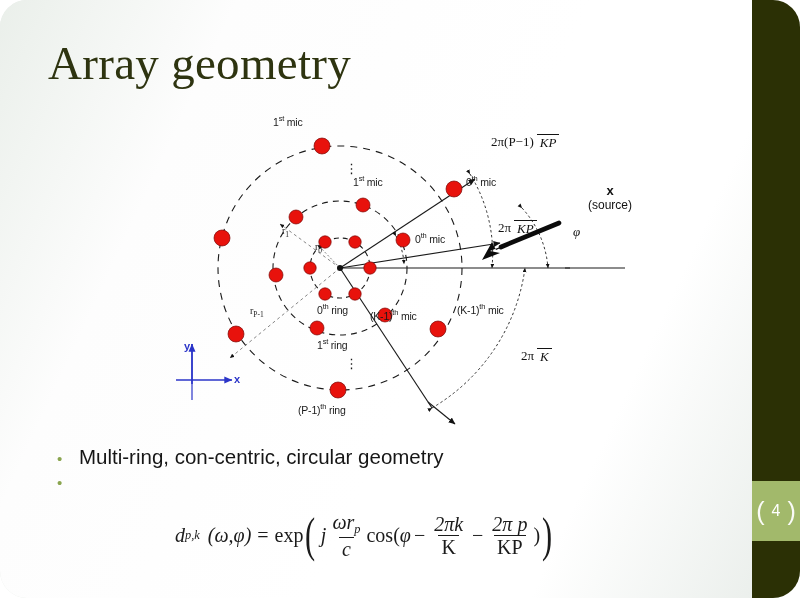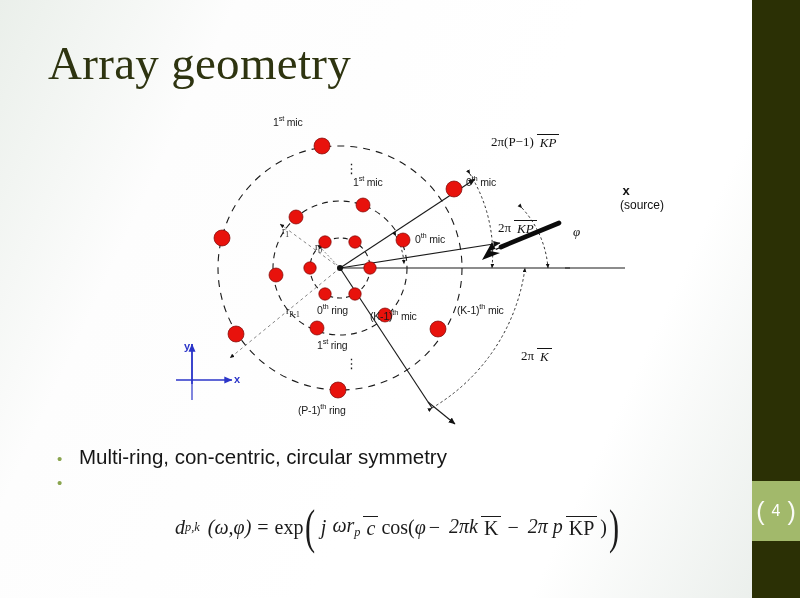--- a/index.html
+++ b/index.html
@@ -12,20 +12,21 @@
   }
   #slide {
     position: relative;
     width: 800px;
     height: 598px;
     overflow: hidden;
     background: #ffffff;
     background-image:
       radial-gradient(circle at 100% 0%, #ffffff 0%, #ffffff 35%, #eef1ee 60%, #e6ebe6 80%),
       linear-gradient(135deg, #eef1ef 0%, #ffffff 28%, #ffffff 72%, #e9eeea 100%);
+    border-radius: 27px;
   }
   #slide-surface {
     position: absolute;
     inset: 0;
     background: linear-gradient(115deg, #eaefea 0%, #fdfdfd 22%, #ffffff 55%, #ffffff 75%, #e7ece8 100%);
   }
 
   
   .sidebar {
     position: absolute;
@@ -116,21 +117,21 @@
     white-space: nowrap;
   }
   .it { font-style: italic; }
   .sub {
     font-size: 0.62em;
     vertical-align: -0.35em;
     font-style: italic;
   }
   .frac {
     display: inline-flex;
-    flex-direction: row;
+    flex-direction: column;
     align-items: center;
     vertical-align: middle;
     margin: 0 3px;
     line-height: 1.02;
   }
   .frac > .nu { padding: 0 3px 1px 3px; }
   .frac > .de { padding: 1px 3px 0 3px; border-top: 1.3px solid #1b1b1b; }
   .bigparen {
     display: inline-block;
     font-size: 2.45em;
@@ -181,21 +182,21 @@
   .mfrac .nu { padding: 0 3px 1px; }
   .mfrac .de { padding: 1px 3px 0; border-top: 1.2px solid #131313; font-style: italic; }
   .srclabel {
     position: absolute;
     font-family: "Liberation Sans", sans-serif;
     color: #111;
     text-align: center;
     line-height: 1.12;
   }
   .srclabel .x { font-weight: bold; font-size: 13px; display: block; }
-  .srclabel .s { font-size: 12px; display: block; margin-left: 32px; }
+  .srclabel .s { font-size: 12px; display: block; }
   .axis-lbl {
     position: absolute;
     font-family: "Liberation Sans", sans-serif;
     font-size: 11px;
     color: #2b35c8;
     font-weight: bold;
   }
   .rlab {
     position: absolute;
     font-family: Liberation Serif, serif;
@@ -320,21 +321,21 @@
     <div class="dlabel" style="left:287px; top:190px;">
       <span>(K-1)</span><sup>th</sup><span> mic</span>
     </div>
 
     <div class="rlab" style="left:145px; top:129px;">
       <span>r</span><sub>0</sub>
     </div>
     <div class="rlab" style="left:112px; top:113px;">
       <span>r</span><sub>1</sub>
     </div>
-    <div class="rlab" style="left:80px; top:193px;margin-left:36px;">
+    <div class="rlab" style="left:80px; top:193px;">
       <span>r</span><sub>P-1</sub>
     </div>
 
     <div class="dots-v" style="left:175px; top:55px;">⋮</div>
     <div class="dots-v" style="left:175px; top:250px;">⋮</div>
 
     <div class="mfrac" style="left:318px; top:22px;">
       <span class="nu">2π(P−1)</span>
       <span class="de">KP</span>
     </div>
@@ -354,21 +355,21 @@
       <span class="s">(source)</span>
     </div>
 
     <div class="axis-lbl" style="left:14px; top:228px;">y</div>
     <div class="axis-lbl" style="left:64px; top:261px;">x</div>
   </div>
 
   <div class="bullets">
     <div class="bullet-row">
       <span class="bullet-dot">•</span>
-      <span class="bullet-text">Multi-ring, con-centric, circular symmetry</span>
+      <span class="bullet-text">Multi-ring, con-centric, circular geometry</span>
     </div>
     <div class="bullet-row">
       <span class="bullet-dot">•</span>
     </div>
   </div>
 
   <div class="equation">
     <span class="eq">
       <span class="it">d</span>
         <span class="sub">p,k</span>

